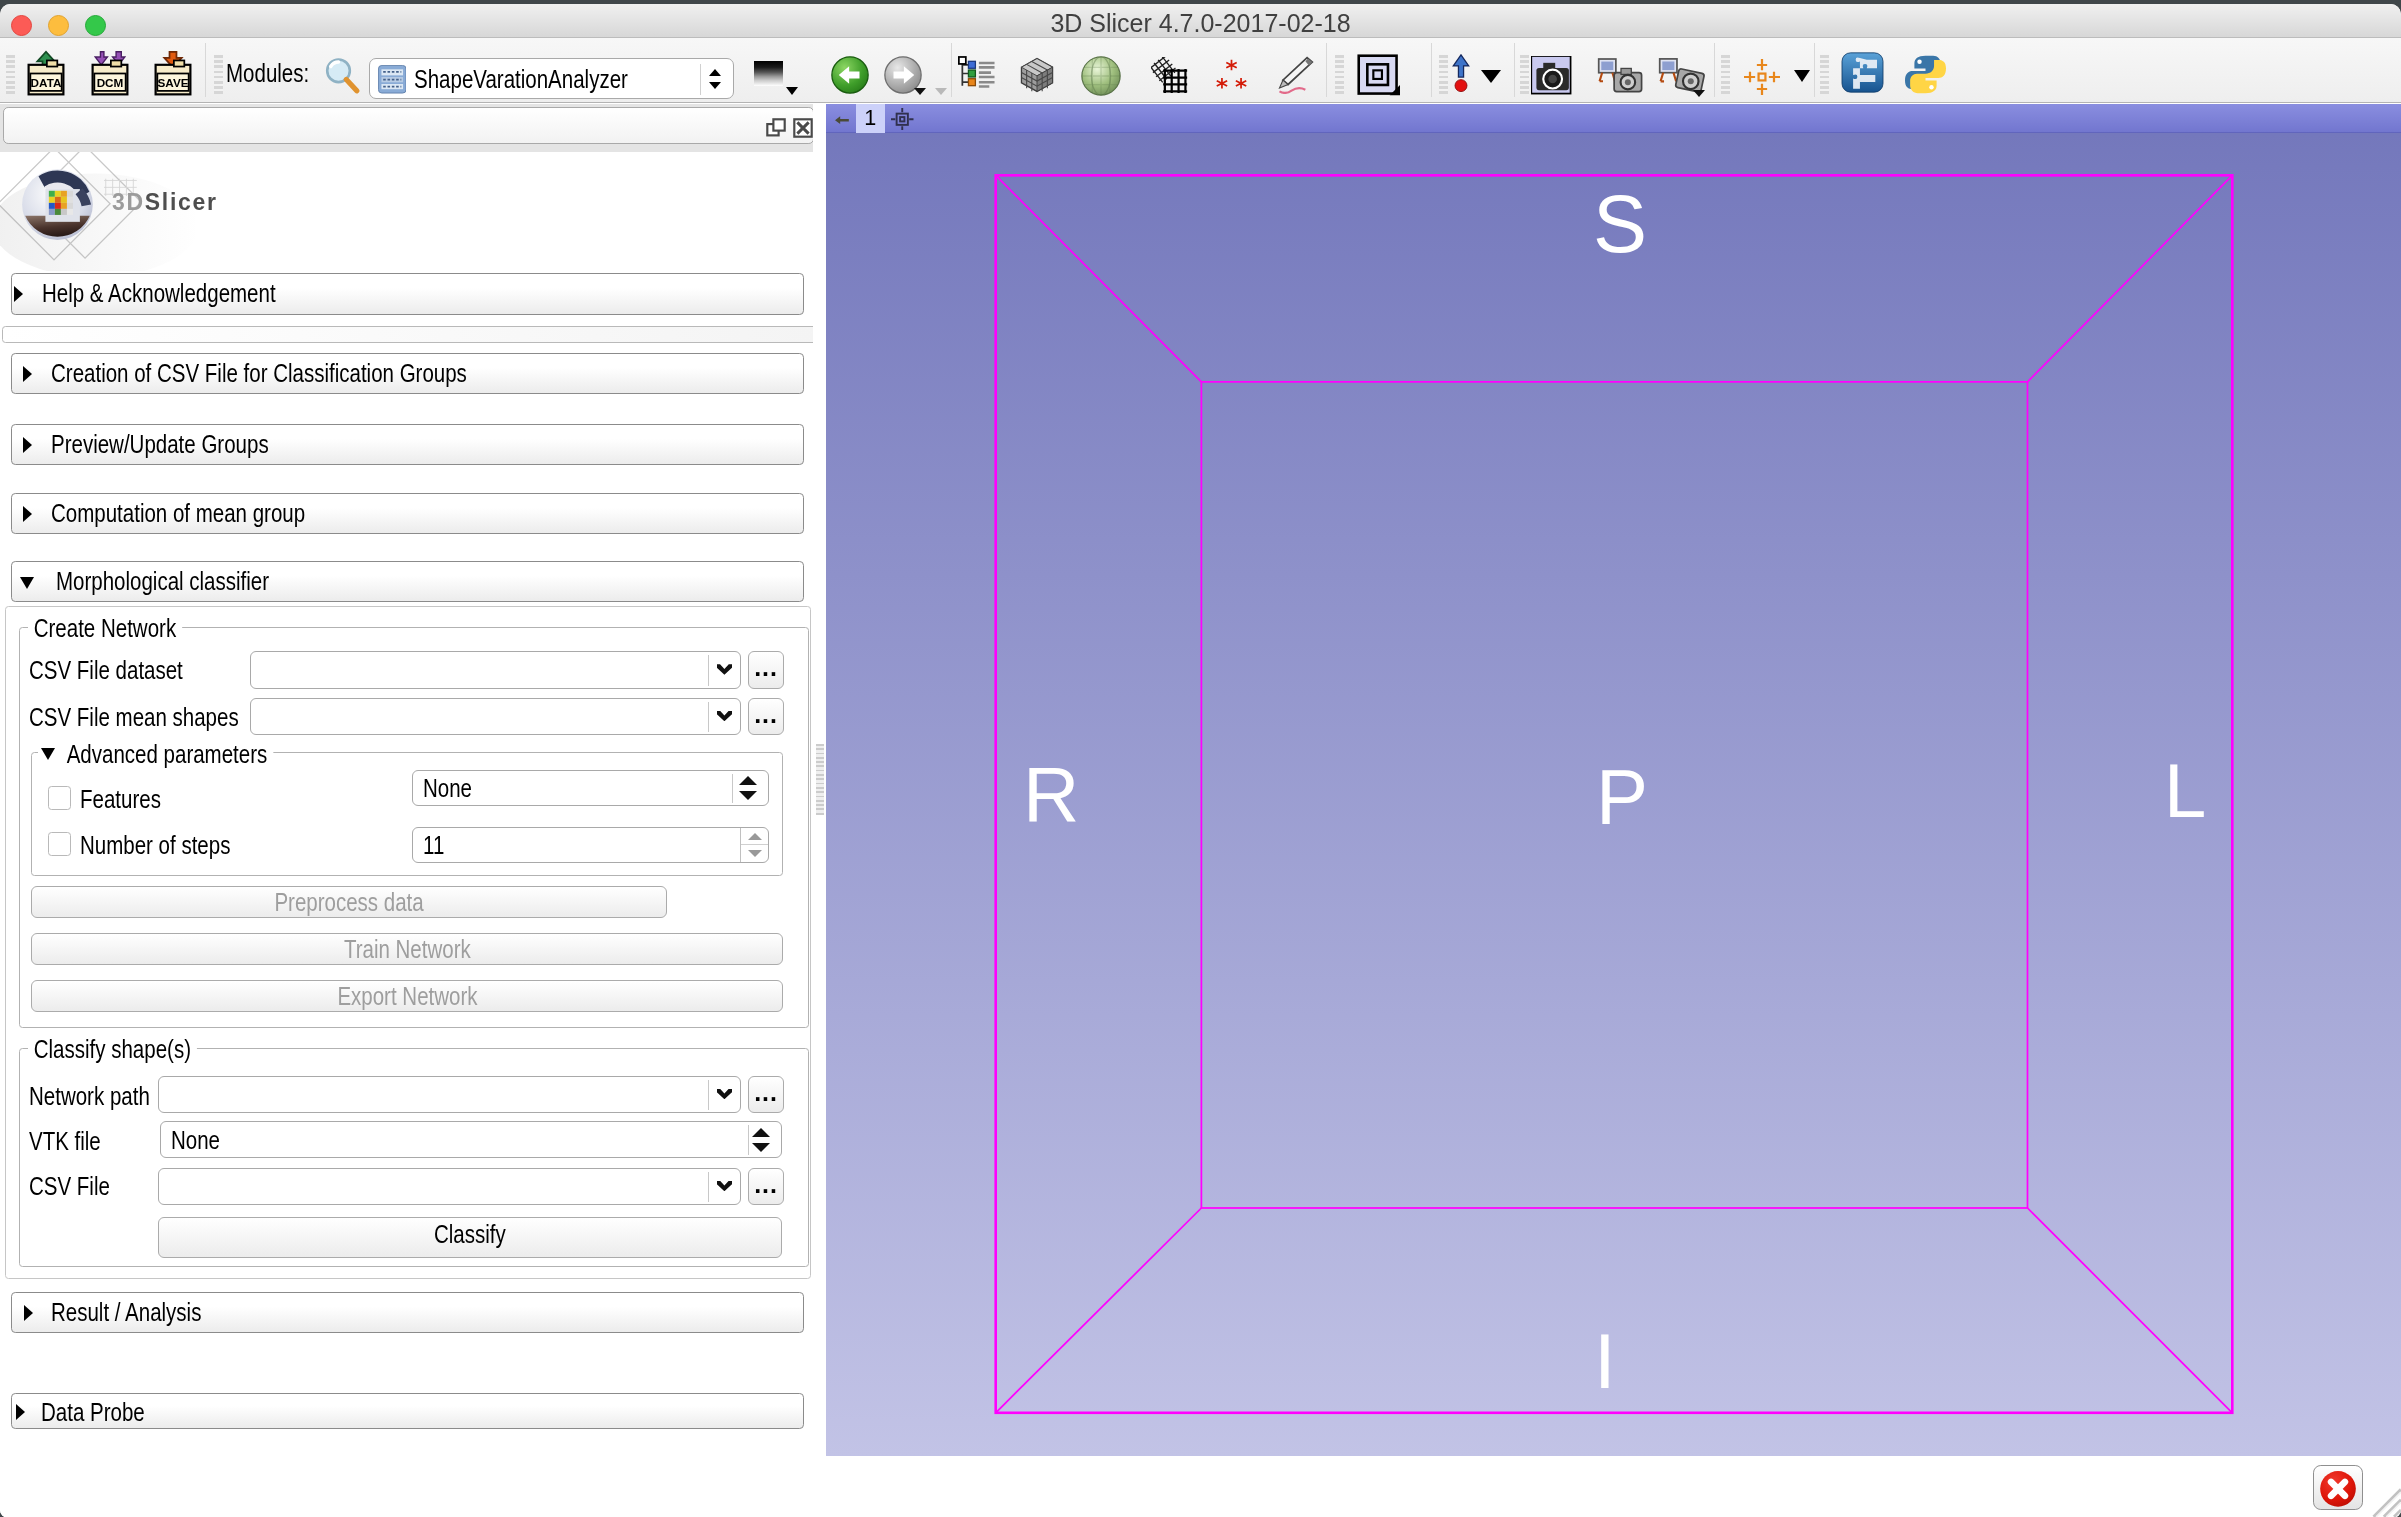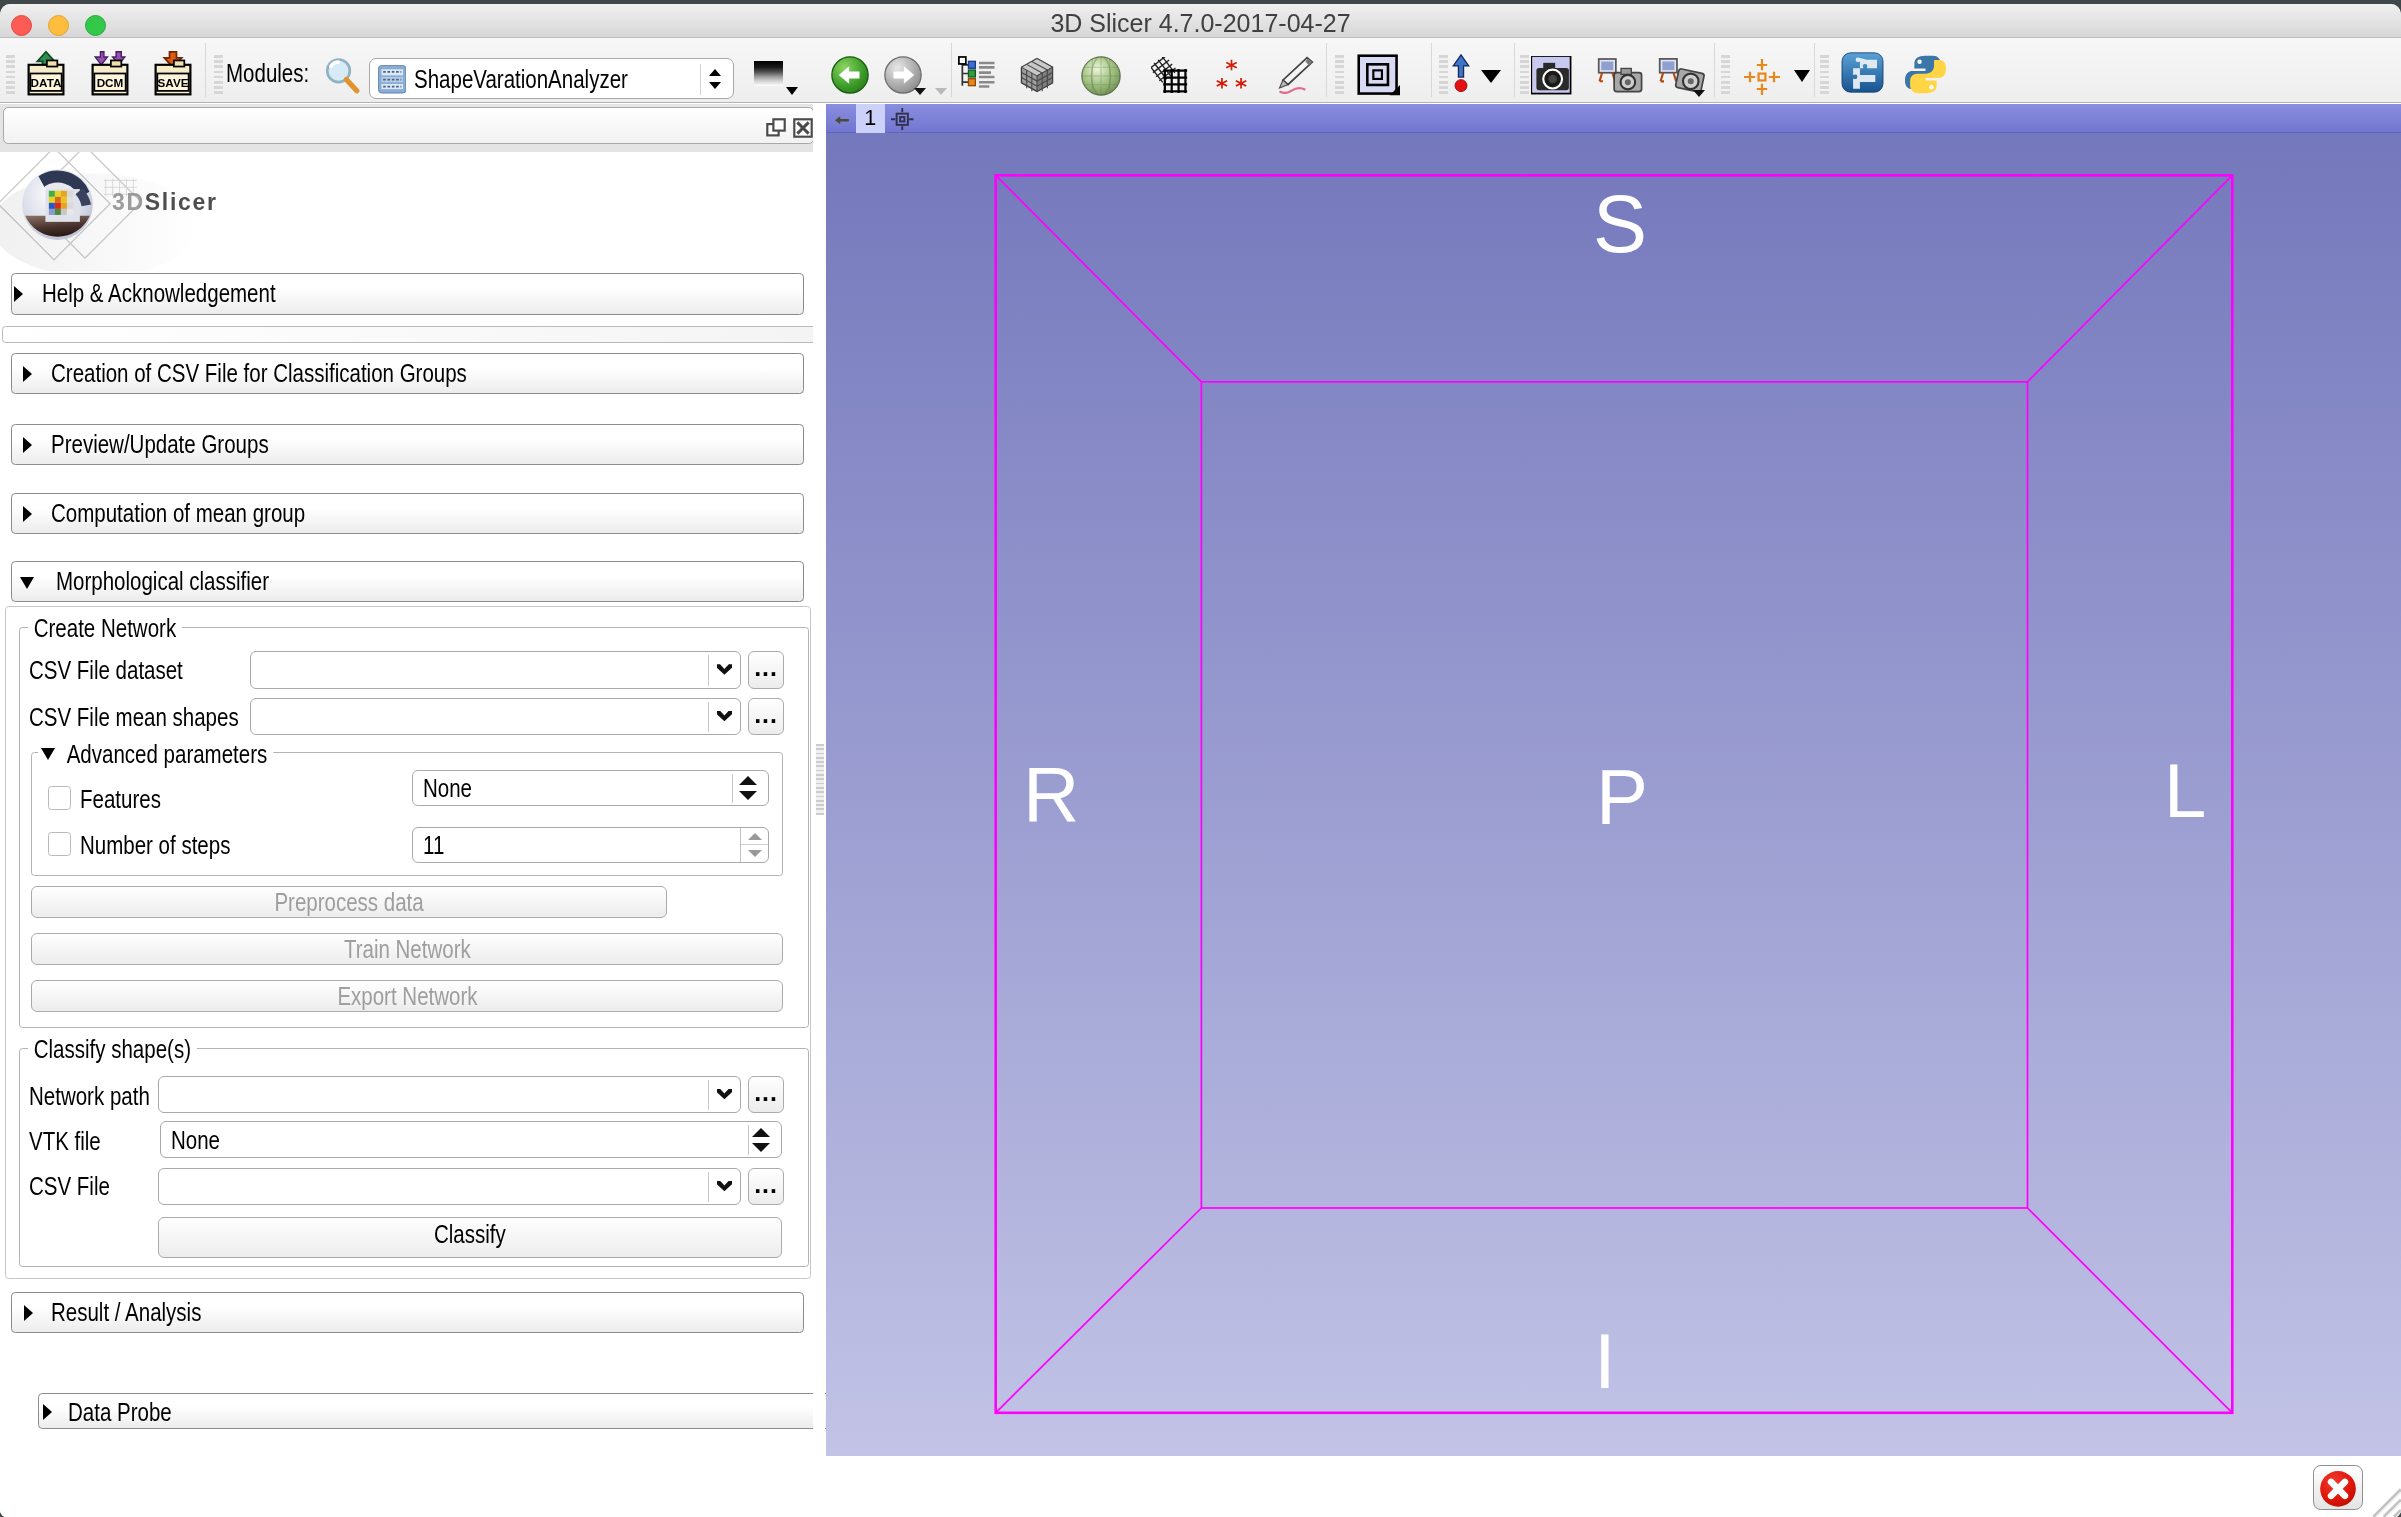--- a/index.html
+++ b/index.html
@@ -95,21 +95,21 @@
 #closebtn { position:absolute; left:2313px; top:8.6px; width:50px; height:45px;
   background:linear-gradient(#ffffff,#e4e4e4); border:1.7px solid #8f8f8f; border-radius:7.8px; }
 </style>
 </head>
 <body>
 <div id="win">
   <div id="titlebar">
     <div class="tl" style="left:11.2px; background:#fc5b56; border:0.9px solid #e2463f;"></div>
     <div class="tl" style="left:48px; background:#fdbd3e; border:0.9px solid #e0a22f;"></div>
     <div class="tl" style="left:85px; background:#34c84a; border:0.9px solid #24a838;"></div>
-    <div id="title">3D Slicer 4.7.0-2017-04-27</div>
+    <div id="title">3D Slicer 4.7.0-2017-02-18</div>
   </div>
 
   <div id="toolbar">
     <div class="grip" style="left:6px;"></div>
 
     <svg class="ticon" style="left:26px; top:12px;" width="40" height="47" viewBox="0 0 46 54">
       <polygon points="23,2 33,13 27,13 27,20 19,20 19,13 13,13" fill="#2e9150" stroke="#124a24" stroke-width="2"></polygon>
       <rect x="3" y="17" width="40" height="34" fill="#f7ecca" stroke="#000" stroke-width="2.5"></rect>
       <rect x="24" y="12" width="12" height="7" fill="#f0dfa8" stroke="#000" stroke-width="2"></rect>
       <rect x="5" y="27" width="36" height="20" fill="#fdf6dd" stroke="#000" stroke-width="2"></rect>
@@ -485,21 +485,21 @@
           <div class="chev"></div>
       </div>
       <div class="pbtn dots" style="left:748px; top:1064px; width:36px; height:37px;">...</div>
 
       <div class="pbtn" style="left:158px; top:1113px; width:624px; height:41px; line-height:33px;"><span class="bt">Classify</span></div>
     </div>
     <div class="secbar" style="top:1188px;">
         <span class="tri" style="left:12px;"></span>
         <span class="lbl" style="left:39px;">Result / Analysis</span>
       </div>
-    <div class="secbar" style="top:1289px; height:36px;margin-left:27px;">
+    <div class="secbar" style="top:1289px; height:36px;">
         <span class="tri" style="left:3.5px; top:9.5px;"></span>
         <span class="lbl" style="left:28.5px; top:3.5px;">Data Probe</span>
       </div>
   </div>
 
   <div id="splitter">
       <div id="splitgrip"></div>
     </div>
 
   <div id="viewport">

